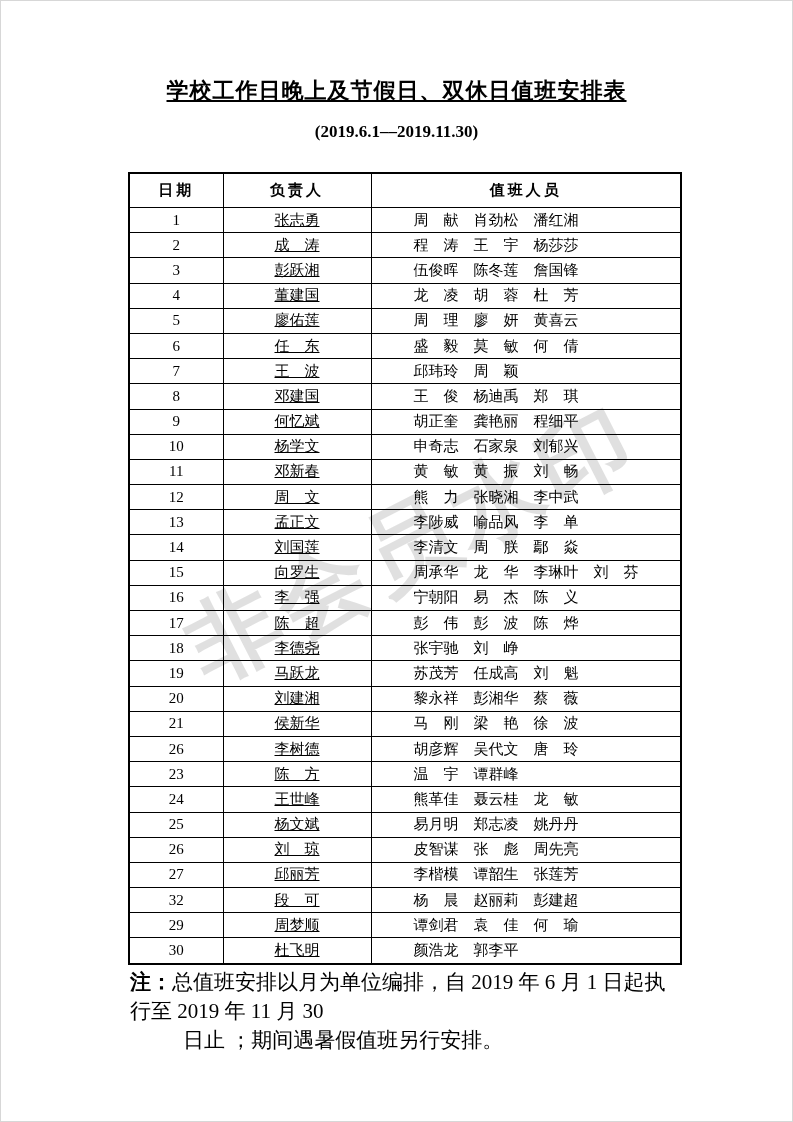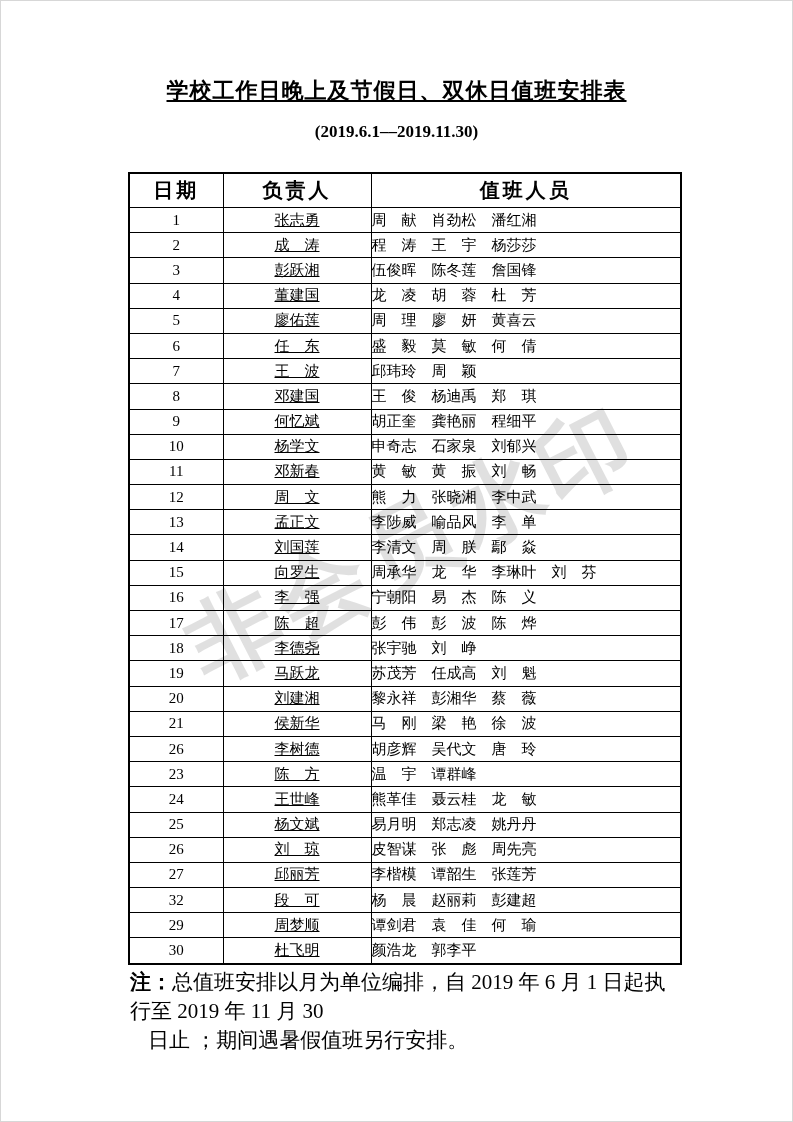--- a/index.html
+++ b/index.html
@@ -37,33 +37,33 @@
     position:absolute; left:128px; top:172px; width:552px;
     border-collapse:collapse; table-layout:fixed;
     z-index:2; background:transparent;
   }
   .duty-table col.c-date   { width:94px; }
   .duty-table col.c-leader { width:148px; }
   .duty-table col.c-staff  { width:310px; }
   .duty-table th, .duty-table td { border:1px solid #000; padding:0; overflow:hidden; white-space:nowrap; }
   .duty-table { border:2px solid #000; }
   .duty-table th {
-    height:33px; font-size:20px; font-weight:bold; letter-spacing:3px; text-align:center;
+    height:33px; font-size:15px; font-weight:bold; letter-spacing:3px; text-align:center;
   }
   .duty-table td { height:24.2px; font-size:15px; line-height:1; }
   .duty-table td.cell-date   { text-align:center; font-size:15px; }
   .duty-table td.cell-leader { text-align:center;text-decoration:underline; }
-  .duty-table td.cell-staff  { text-align:left; }
+  .duty-table td.cell-staff  { text-align:left; padding-left:42px; }
 
   .note {
     position:absolute; left:130px; top:968px; width:545px;
     font-size:21px; line-height:29px; z-index:2;
   }
   .note .note-label { font-weight:bold; }
-  .note .note-line2 { margin-left:18px; }
+  .note .note-line2 { margin-left:53px; }
 </style>
 </head>
 <body>
 
 <div class="page-border"></div>
 
 <div class="watermark">非会员水印</div>
 
 <div class="doc-title">学校工作日晚上及节假日、双休日值班安排表</div>
 <div class="doc-subtitle">(2019.6.1––2019.11.30)</div>

